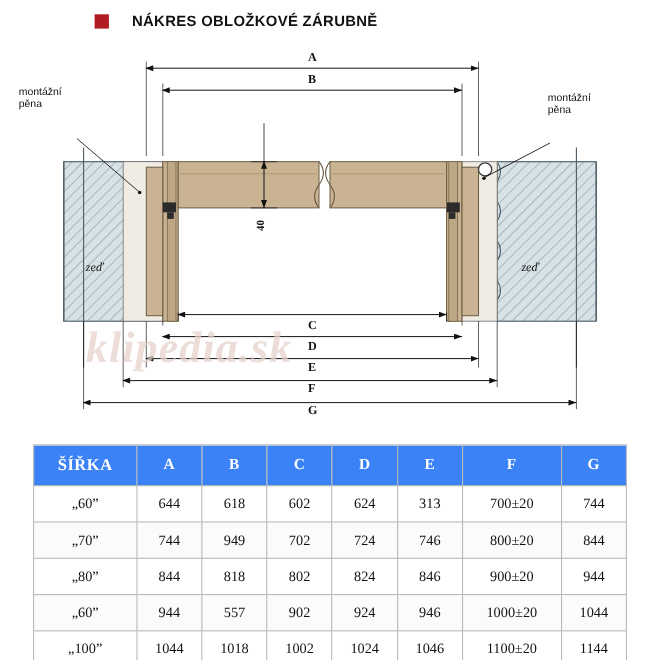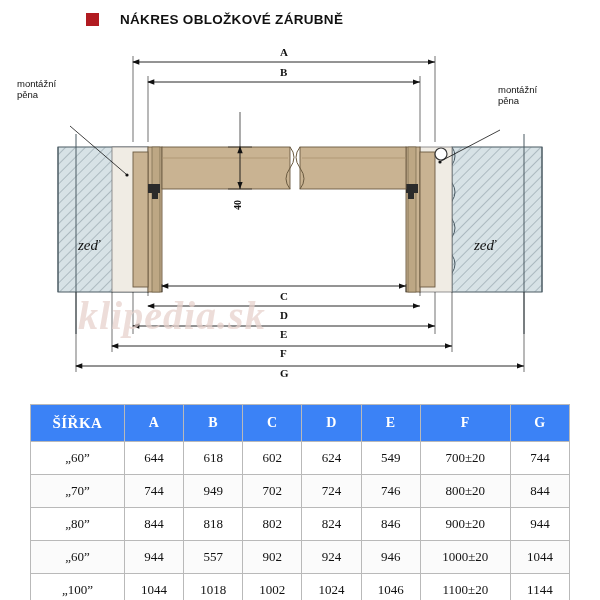--- a/index.html
+++ b/index.html
@@ -45,21 +45,21 @@
     white-space:nowrap;
   }
   .callout.left{left:17px;top:78px;}
   .callout.right{left:498px;top:84px;}
 
   .dimlabel{
     position:absolute;font-size:11px;font-weight:bold;color:#111;
     font-family:"Liberation Serif", serif;
   }
   .wall-label{
-    position:absolute;font-size:15px;font-style:italic;color:#111;
+    position:absolute;font-size:11px;font-style:italic;color:#111;
     font-family:"Liberation Serif", serif;
   }
   .rot-label{
     position:absolute;font-size:10px;font-weight:bold;color:#111;
     transform:rotate(-90deg);transform-origin:left top;
     font-family:"Liberation Serif", serif;
   }
 
   
   .table-wrap{position:absolute;left:30px;top:404px;width:540px;}
@@ -226,21 +226,21 @@
           <th class="col-n">G</th>
         </tr>
       </thead>
       <tbody>
         <tr>
           <td class="first">„60”</td>
           <td>644</td>
           <td>618</td>
           <td>602</td>
           <td>624</td>
-          <td>549</td>
+          <td>313</td>
           <td>700±20</td>
           <td>744</td>
         </tr>
         <tr>
           <td class="first">„70”</td>
           <td>744</td>
           <td>949</td>
           <td>702</td>
           <td>724</td>
           <td>746</td>

